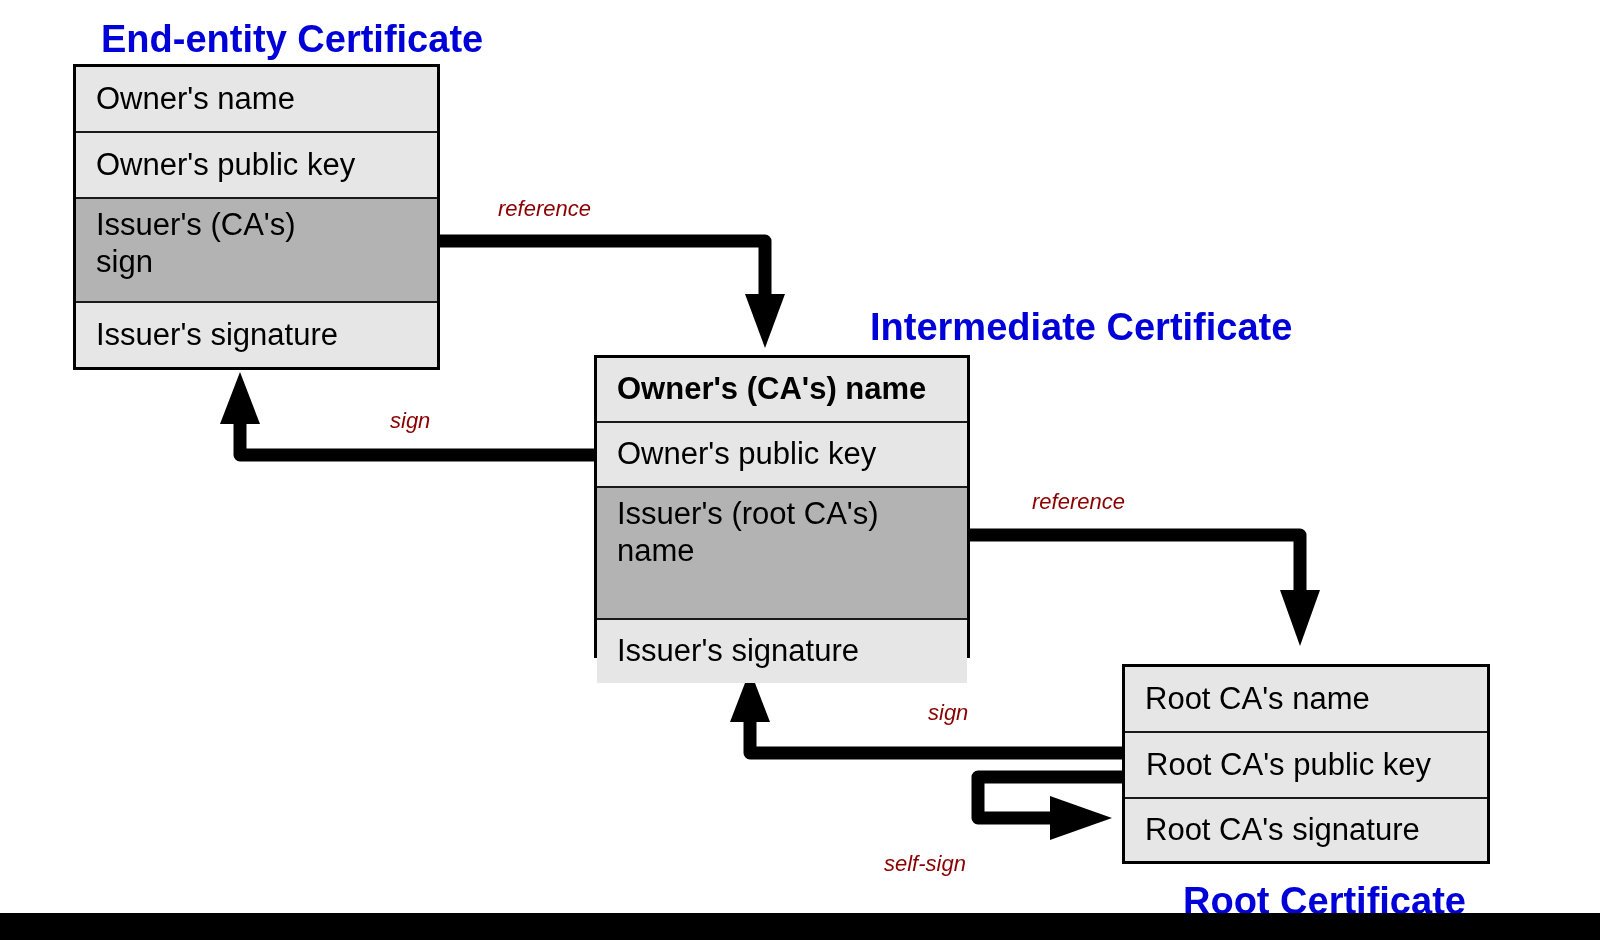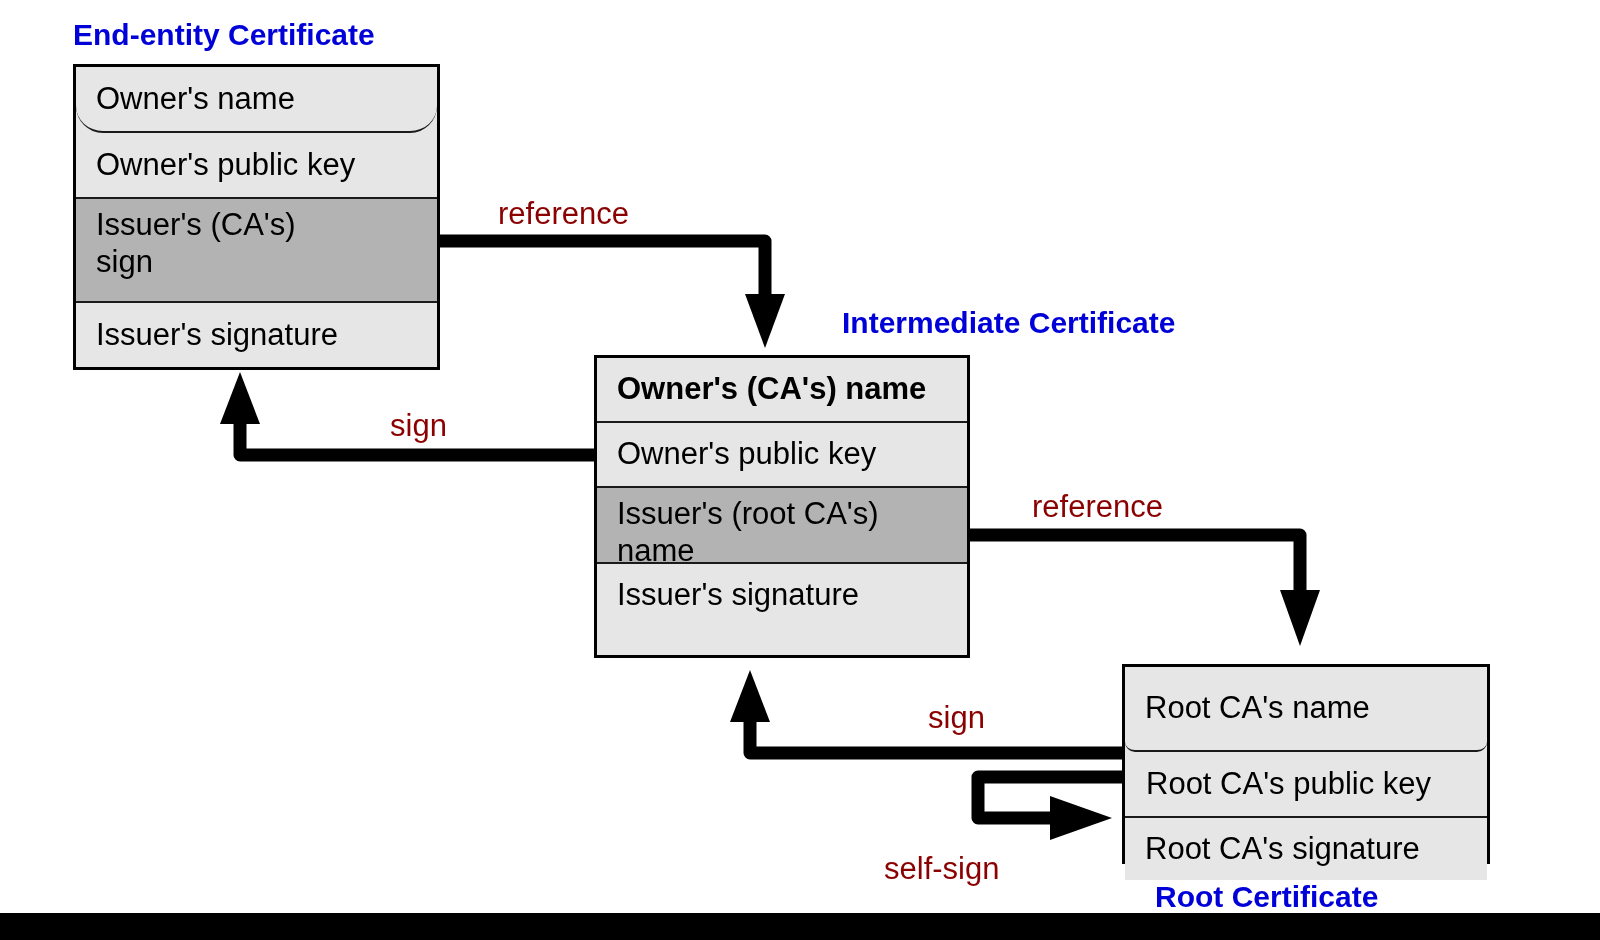--- a/index.html
+++ b/index.html
@@ -46,30 +46,32 @@
     white-space: pre-line;
   }
   .cert-row:last-child { border-bottom: none; }
   .cert-row.highlight { background: #b3b3b3; }
   .cert-row.tall { align-items: flex-start; padding-top: 8px; }
 
   .cert-title {
     position: absolute;
     color: #0000d8;
     font-weight: bold;
-    font-size: 30px;
+    font-size: 38px;
     font-family: "Liberation Sans", sans-serif;
     white-space: nowrap;
     z-index: 3;
+    margin-left: 28px;
   }
 
   .edge-label {
     position: absolute;
     color: #8b0000;
-    font-size: 31px;
+    font-style: italic;
+    font-size: 22px;
     font-family: "Liberation Sans", sans-serif;
     white-space: nowrap;
     z-index: 3;
   }
 
   .bottom-bar {
     position: absolute;
     left: 0;
     width: 1600px;
     background: #000000;
@@ -105,39 +107,39 @@
 
     <g>
       <path d="M 1122 777 L 978 777 L 978 818 L 1064 818" fill="none" stroke="#000000" stroke-width="13" stroke-linecap="butt" stroke-linejoin="round"></path>
       <polygon points="1050,796 1050,840 1112,818" fill="#000000"></polygon>
     </g>
   </svg>
 
   <div class="cert-title" style="left:73px; top:18px;">End-entity Certificate</div>
 
   <div class="cert-box" style="left:73px; top:64px; width:367px; height:306px;">
-    <div class="cert-row" style="height:66px;border-radius:27px;">Owner's name</div>
+    <div class="cert-row" style="height:66px;">Owner's name</div>
     <div class="cert-row" style="height:66px;">Owner's public key</div>
     <div class="cert-row highlight tall" style="height:104px;">Issuer's (CA's)
 sign</div>
     <div class="cert-row" style="height:64px;">Issuer's signature</div>
   </div>
 
   <div class="cert-title" style="left:842px; top:306px;">Intermediate Certificate</div>
 
   <div class="cert-box" style="left:594px; top:355px; width:376px; height:303px;">
     <div class="cert-row" style="height:65px;font-weight:bold;">Owner's (CA's) name</div>
     <div class="cert-row" style="height:65px;">Owner's public key</div>
-    <div class="cert-row highlight tall" style="height:76px;">Issuer's (root CA's)
+    <div class="cert-row highlight tall" style="height:132px;">Issuer's (root CA's)
 name</div>
     <div class="cert-row" style="height:63px;">Issuer's signature</div>
   </div>
 
   <div class="cert-box" style="left:1122px; top:664px; width:368px; height:200px;">
-    <div class="cert-row" style="height:85px;border-radius:10px;">Root CA's name</div>
+    <div class="cert-row" style="height:66px;">Root CA's name</div>
     <div class="cert-row" style="height:66px;padding-left:21px;">Root CA's public key</div>
     <div class="cert-row" style="height:62px;">Root CA's signature</div>
   </div>
 
   <div class="cert-title" style="left:1155px; top:880px;text-align:center;">Root Certificate</div>
 
   <div class="edge-label" style="left:498px; top:196px;">reference</div>
 
   <div class="edge-label" style="left:390px; top:408px;">sign</div>
 

